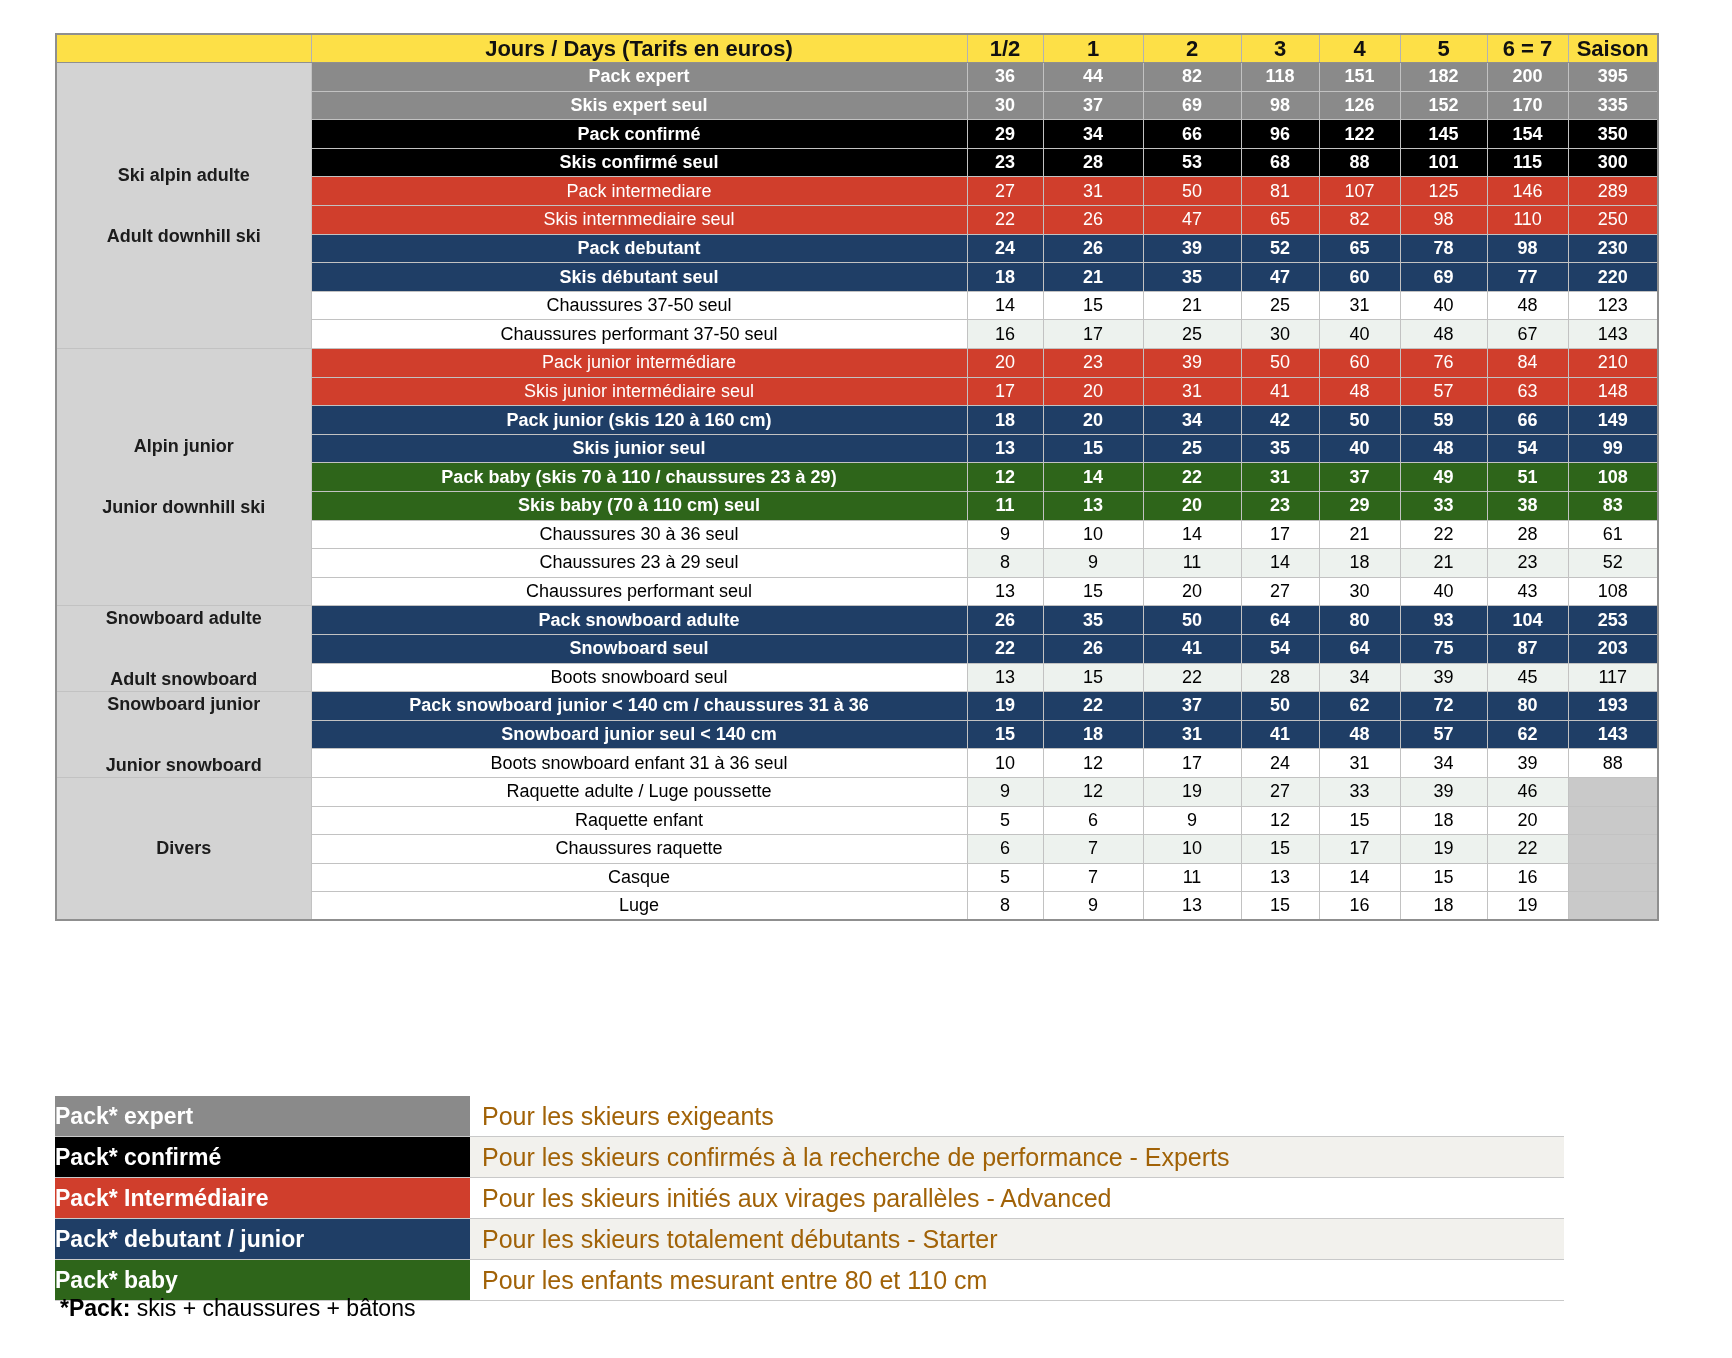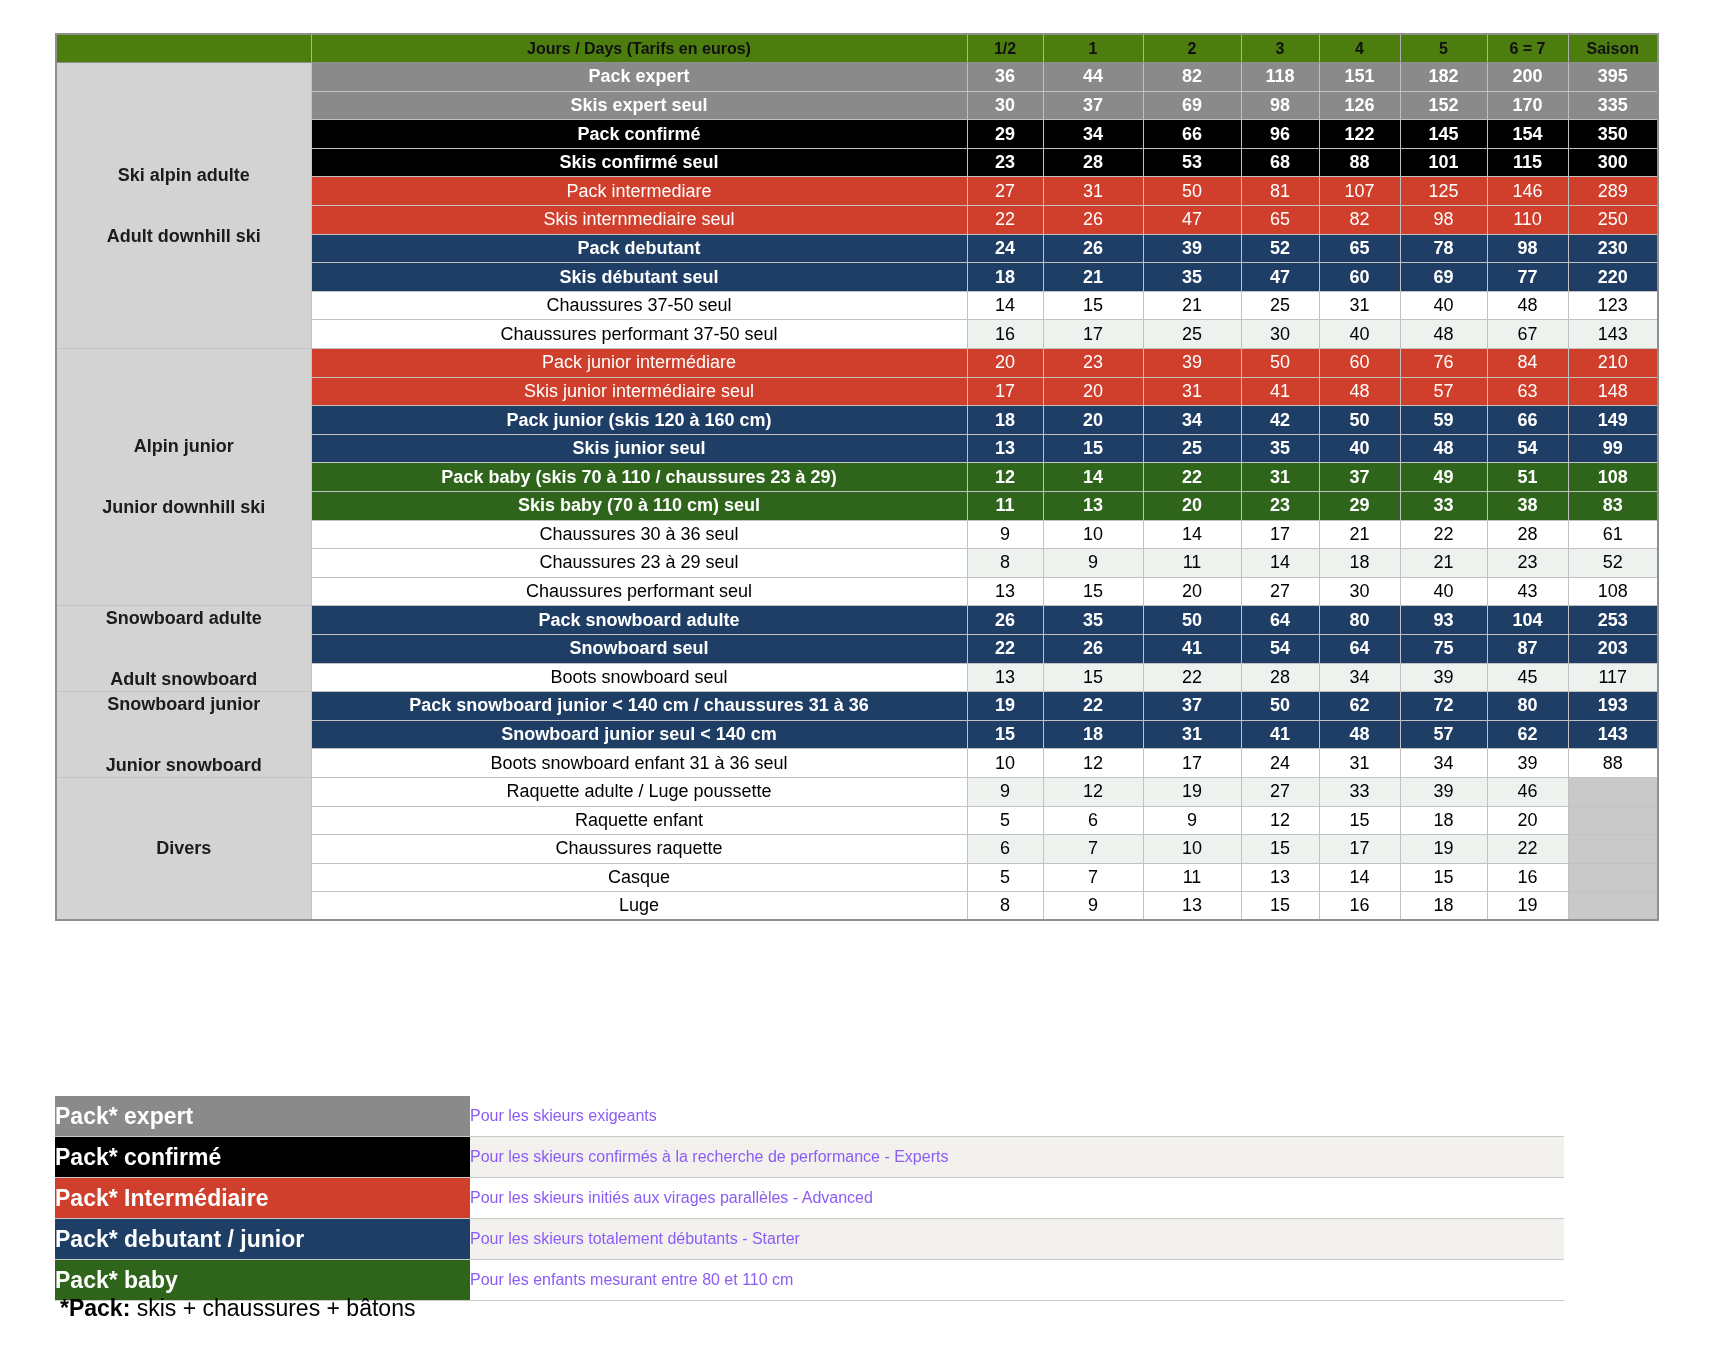--- a/index.html
+++ b/index.html
@@ -6,21 +6,21 @@
   .sheet{position:relative;width:1732px;height:1358px;background:#ffffff;
          font-family:"Liberation Sans", sans-serif;color:#000;}
 
   
   .price-table{position:absolute;left:55px;top:33px;border-collapse:collapse;
                table-layout:fixed;border:2px solid #8f8f8f;}
   .price-table tr{height:28.6px;}
   .price-table td{border:1px solid #c2c2c2;text-align:center;vertical-align:middle;
                   padding:0;overflow:hidden;white-space:nowrap;font-size:18px;}
   .header-row{height:57px;}
-  .header-row td{background:#4d7c0f;font-weight:bold;font-size:16px;color:#111;
+  .header-row td{background:#fde047;font-weight:bold;font-size:22px;color:#111;
                  border-color:#b2b2b2;border-bottom:1px solid #8f8f8f;margin-top:43px;}
   .section-start td{border-top:1px solid #8f8f8f;}
   .cat{background:#d3d3d3;border-color:#b2b2b2;font-weight:bold;font-size:18px;color:#1c1c1c;}
   .cat-fr{margin-bottom:40px;}
   .cat-fr.single{margin-bottom:0;}
   .ilabel{font-size:18px;}
   .num{font-size:18px;}
 
   .row-gray  .ilabel,.row-gray  .num{background:#8a8a8a;color:#fff;font-weight:bold;}
   .row-black .ilabel,.row-black .num{background:#000000;color:#fff;font-weight:bold;}
@@ -30,21 +30,21 @@
   .row-white .ilabel,.row-white .num{background:#ffffff;color:#000;}
   .row-tint  .ilabel{background:#ffffff;color:#000;}
   .row-tint  .num{background:#edf2ee;color:#000;}
   .num.blank{background:#c9c9c9 !important;}
 
   
   .legend{position:absolute;left:55px;top:1096px;width:1509px;}
   .legend-row{display:flex;height:40px;border-bottom:1px solid #c9c9c9;}
   .lg-label{flex:0 0 415px;width:415px;box-sizing:border-box;display:flex;align-items:center;
             color:#fff;font-weight:bold;font-size:23px;}
-  .lg-desc{flex:1;display:flex;align-items:center;font-size:16px;color:#8b5cf6;
+  .lg-desc{flex:1;display:flex;align-items:center;padding-left:12px;font-size:25px;color:#a16207;
            background:#ffffff;}
   .lg-desc.gray{background:#f2f1ed;}
   .bg-gray{background:#8a8a8a;}
   .bg-black{background:#000000;}
   .bg-red{background:#d03e2c;}
   .bg-blue{background:#1f3e66;}
   .bg-green{background:#2e651a;}
 
   
   .footnote{position:absolute;left:60px;top:1295px;font-size:23px;color:#000;}

